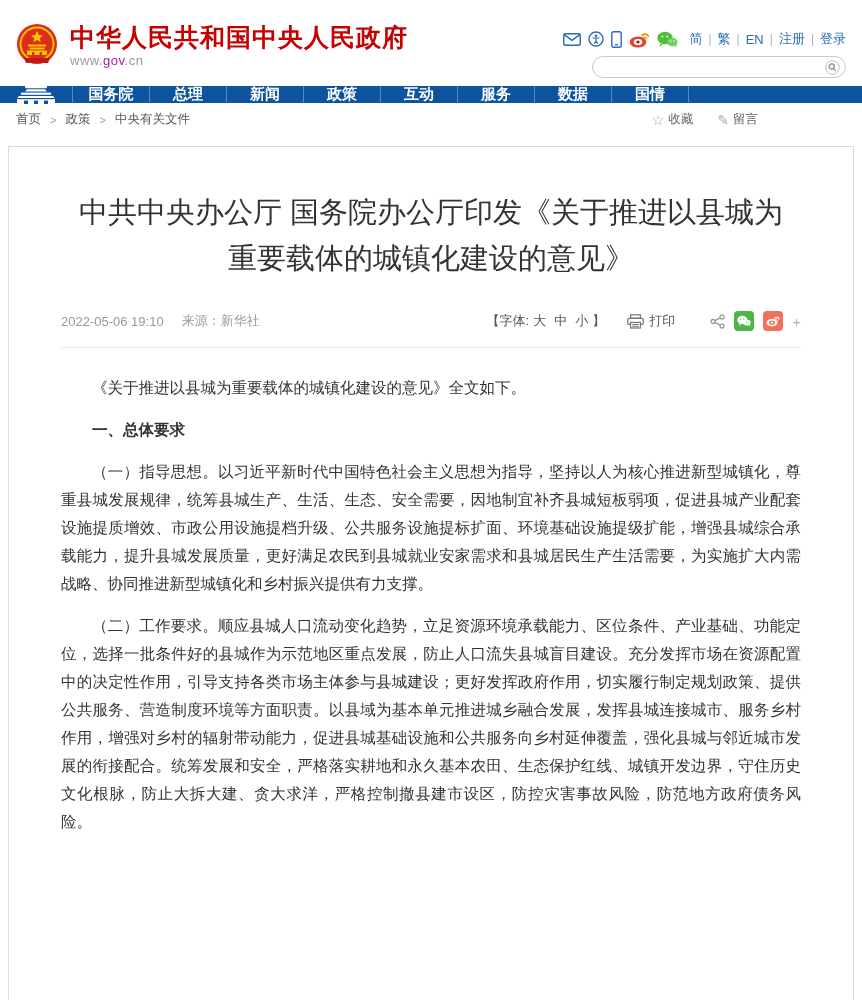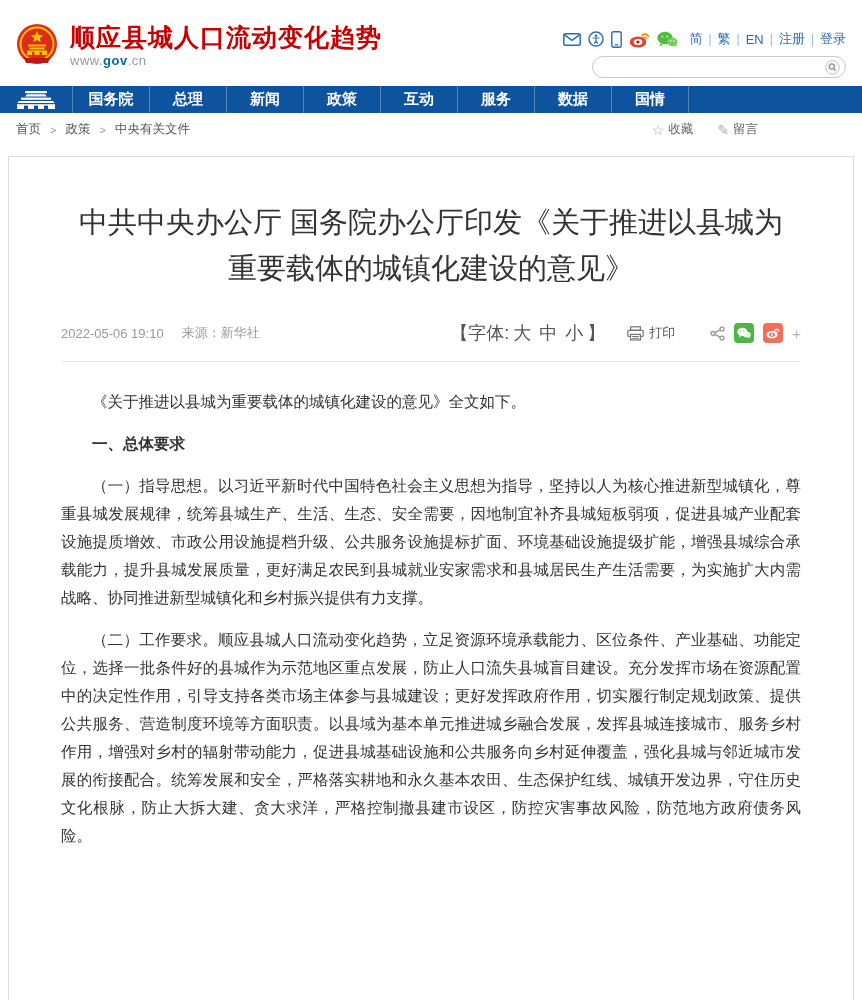--- a/index.html
+++ b/index.html
@@ -7,32 +7,32 @@
     width:862px;height:1000px;overflow:hidden;background:#ffffff;
     font-family:"Liberation Sans",sans-serif;position:relative;
   }
   
   .top-header{height:86px;position:relative;background:#fff;}
   .logo-area{position:absolute;left:14px;top:22px;display:flex;align-items:center;}
   .emblem{width:46px;height:46px;flex:0 0 auto;}
   .logo-text{margin-left:10px;}
   .site-title{color:#c60000;font-size:25px;font-weight:bold;letter-spacing:1px;line-height:28px;}
   .site-url{font-size:13px;color:#9a9a9a;margin-top:2px;letter-spacing:.5px;}
-  .site-url .mid{color:#0369a1;font-weight:bold;}
+  .site-url .mid{color:#a21caf;font-weight:normal;}
   .utils{position:absolute;right:16px;top:30px;display:flex;align-items:center;}
   .utils .uicon{margin-right:7px;display:inline-flex;align-items:center;cursor:pointer;}
   .lang-links{display:flex;align-items:center;font-size:13px;margin-left:4px;}
   .lang-links a{color:#2a6db5;text-decoration:none;cursor:pointer;}
   .lang-links .dv{color:#9db4ca;margin:0 6px;font-size:12px;}
   .search-wrap{position:absolute;right:16px;top:56px;width:252px;height:20px;
     border:1px solid #c9c9c9;border-radius:12px;display:flex;align-items:center;background:#fff;}
   .search-wrap input{flex:1;border:none;outline:none;height:16px;margin-left:10px;font-size:12px;background:transparent;}
   .search-btn{width:15px;height:15px;margin-right:5px;cursor:pointer;display:inline-flex;}
   
-  .navbar{height:27px;background:#0d539e;display:flex;align-items:stretch;}
+  .navbar{height:17px;background:#0d539e;display:flex;align-items:stretch;}
   .nav-home{width:72px;display:flex;align-items:center;justify-content:center;cursor:pointer;}
   .nav-item{width:76px;display:flex;align-items:center;justify-content:center;color:#fff;
     font-size:15px;font-weight:bold;border-left:1px solid rgba(255,255,255,.3);cursor:pointer;}
   .nav-fill{flex:1;border-left:1px solid rgba(255,255,255,.3);}
   
   .crumb-row{height:33px;display:flex;align-items:center;justify-content:space-between;padding:0 16px;}
   .crumbs{font-size:12.5px;color:#555;display:flex;align-items:center;}
   .crumbs .sep{color:#999;margin:0 9px;font-size:11px;}
   .crumbs a{color:#555;text-decoration:none;cursor:pointer;}
   .crumb-actions{display:flex;align-items:center;font-size:12.5px;color:#666;margin-right:88px;}
@@ -42,21 +42,21 @@
   .article-box{margin:10px 8px 0;border:1px solid #dcdcdc;background:#fff;min-height:1100px;}
   .article-title{margin:42px 58px 0;text-align:center;font-size:29px;line-height:46px;color:#333;
     font-weight:500;}
   .meta-row{margin:30px 52px 0;display:flex;justify-content:space-between;align-items:center;
     font-size:13px;color:#999;}
   .meta-left{display:flex;align-items:center;}
   .meta-left .date{margin-right:18px;}
   .meta-left .src-label{margin-right:0;}
   .meta-left .src{color:#999;}
   .meta-right{display:flex;align-items:center;color:#555;}
-  .font-ctl{display:flex;align-items:center;font-size:18px;color:#555;}
+  .font-ctl{display:flex;align-items:center;font-size:13px;color:#555;}
   .font-ctl .fs{margin:0 4px;cursor:pointer;color:#555;}
   .print-btn{display:flex;align-items:center;margin-left:22px;cursor:pointer;color:#555;}
   .print-btn .lbl{margin-left:5px;text-align:center;}
   .share-group{display:flex;align-items:center;margin-left:26px;}
   .share-group > *{margin-left:9px;display:inline-flex;align-items:center;cursor:pointer;}
   .sq{width:20px;height:20px;border-radius:4px;display:inline-flex;align-items:center;justify-content:center;}
   .sq.wechat{background:#4cb648;}
   .sq.weibo{background:#f2705b;}
   .plus{color:#b5b5b5;font-size:15px;line-height:15px;}
   .divider{margin:16px 52px 0;border-top:1px solid #e8e8e8;}
@@ -77,21 +77,21 @@
         <path d="M23 9 l1.8 4 4.2 .4 -3.2 2.8 1 4.1 -3.8-2.2 -3.8 2.2 1-4.1 -3.2-2.8 4.2-.4z" fill="#f6c400"></path>
         <rect x="14" y="22.5" width="18" height="2" fill="#f6c400"></rect>
         <rect x="15.5" y="25.5" width="15" height="2" fill="#f6c400"></rect>
         <rect x="13" y="28.5" width="20" height="4.5" fill="#f6c400"></rect>
         <rect x="18" y="30" width="2.4" height="3" fill="#dd2b1c"></rect>
         <rect x="25.6" y="30" width="2.4" height="3" fill="#dd2b1c"></rect>
         <path d="M10 36 h26 l-2 5 h-22z" fill="#c01818"></path>
       </svg>
     </span>
     <span class="logo-text">
-      <div class="site-title">顺应县城人口流动变化趋势</div>
+      <div class="site-title">中华人民共和国中央人民政府</div>
       <div class="site-url"><span>www.</span><span class="mid">gov</span><span>.cn</span></div>
     </span>
   </div>
 
   <div class="utils">
     <span class="uicon">
       <svg width="18" height="13" viewBox="0 0 18 13">
           <rect x="0.8" y="0.8" width="16.4" height="11.4" rx="1.5" fill="none" stroke="#2a6db5" stroke-width="1.5"></rect>
           <path d="M1.2 1.6 L9 7.4 L16.8 1.6" fill="none" stroke="#2a6db5" stroke-width="1.5"></path>
         </svg>

